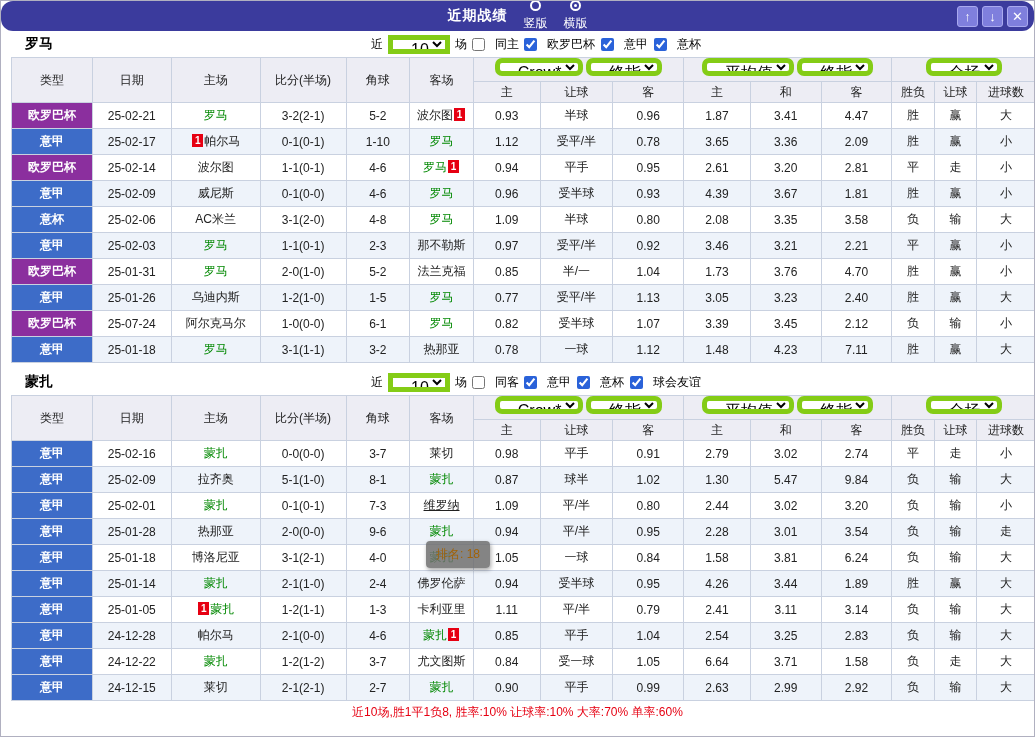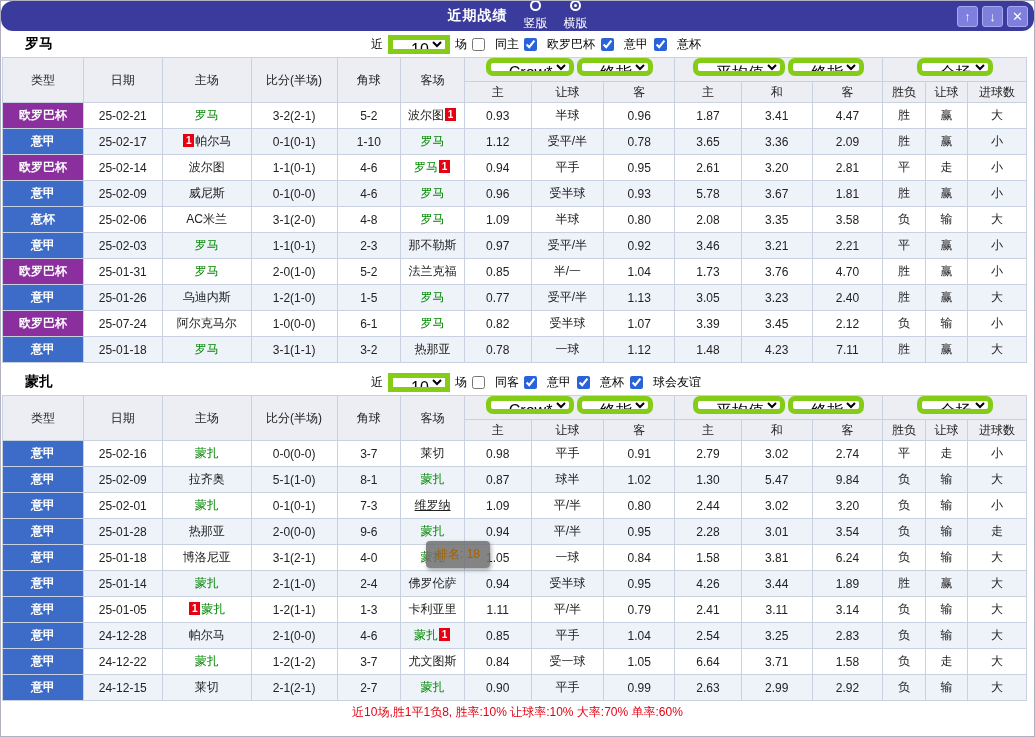--- a/index.html
+++ b/index.html
@@ -19,21 +19,21 @@
 
 .teambar { height:26px; display:flex; align-items:center; padding-left:24px; font-size:12px; color:#000; }
 .team-title { font-size:14px; font-weight:bold; }
 .filters { display:flex; align-items:center; gap:5px; margin-left:318px; }
 .filters label { display:inline-flex; align-items:center; gap:10px; cursor:pointer; }
 .league-filters { display:inline-flex; align-items:center; gap:6px; }
 select { font-family:inherit; font-size:16px; border:5px solid #84cc16; background:#fff; height:19px;padding-left:14px; }
 input[type=checkbox] { width:13px; height:13px; accent-color:#2a62d9; margin:0; }
 
 
-table.stats { width:1025px; margin:0 1px; border-collapse:collapse; table-layout:fixed; }
+table.stats { width:1025px; margin:0 10px; border-collapse:collapse; table-layout:fixed; }
 .stats th, .stats td { border:1px solid #c9d1e0; text-align:center; font-size:12px; color:#222; overflow:hidden; white-space:nowrap; }
 .stats thead th { background:#ededf4; font-weight:normal; height:21px; }
 .stats thead select { height:18px;border-radius:7px; }
 .stats tbody td { height:26px; }
 .stats tbody tr:nth-child(even) { background:#eef3fa; }
 td.league { color:#fff; font-weight:bold; }
 td.league.lg-blue { background:var(--league-blue,#3d6cc8); }
 td.league.lg-purple { background:var(--league-purple,#8b2f9e); }
 .score { color:var(--win,#e60012); cursor:pointer; }
 .focus { color:var(--focus-team,#008800); }
@@ -204,21 +204,21 @@
           <tr>
             <td class="league lg-blue">意甲</td>
             <td>25-02-09</td>
             <td><span class=""><span>威尼斯</span></span></td>
             <td class="score">0-1(0-0)</td>
             <td>4-6</td>
             <td><span class="focus"><span>罗马</span></span></td>
             <td>0.96</td>
             <td>受半球</td>
             <td>0.93</td>
-            <td>5.78</td>
+            <td>4.39</td>
             <td>3.67</td>
             <td>1.81</td>
             <td class="res-r">胜</td>
             <td class="res-r">赢</td>
             <td class="res-g">小</td>
           </tr>
           <tr>
             <td class="league lg-blue">意杯</td>
             <td>25-02-06</td>
             <td><span class=""><span>AC米兰</span></span></td>

